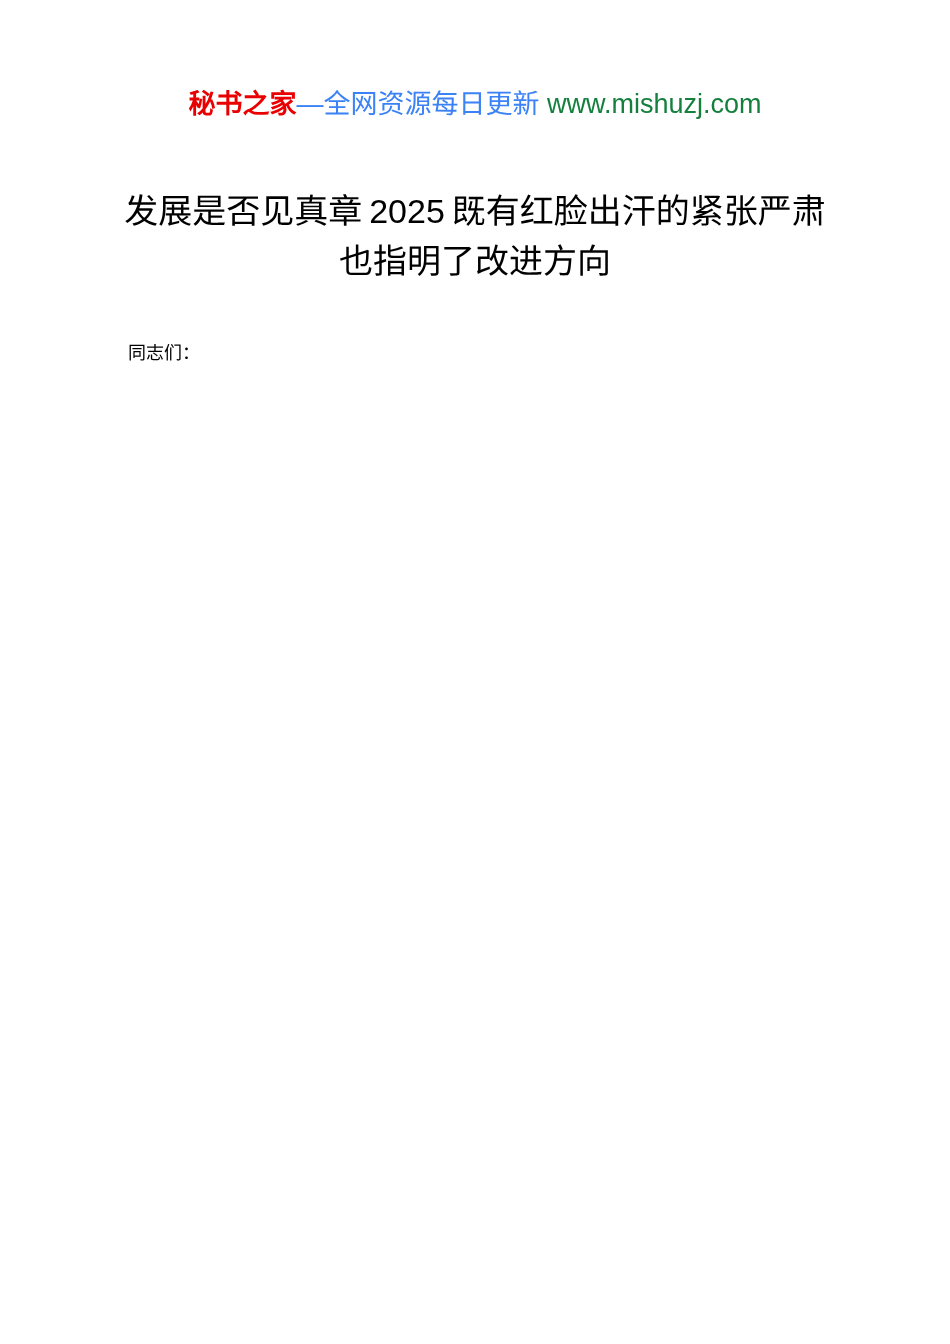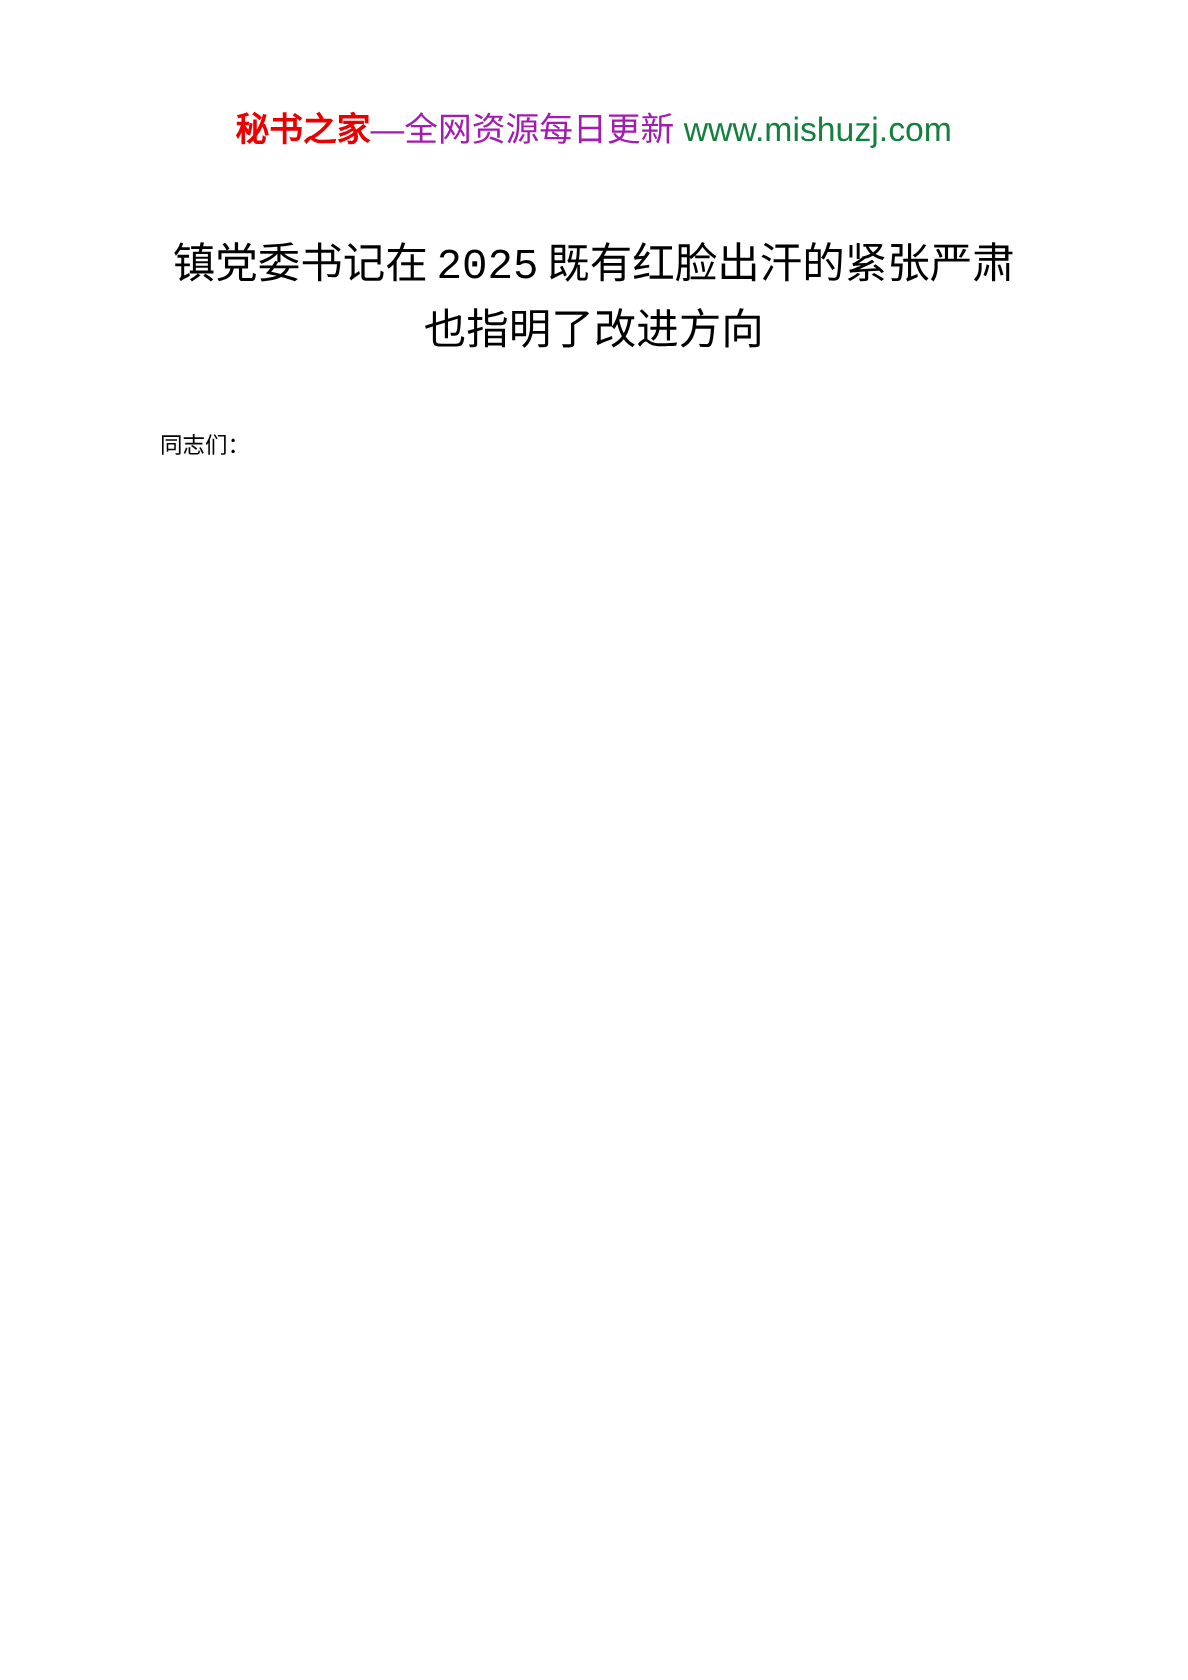--- a/index.html
+++ b/index.html
@@ -22,37 +22,37 @@
     padding-top: 88px;
     text-align: center;
     font-size: 27px;
     line-height: 32px;
     white-space: nowrap;
   }
   .site-header .brand {
     font-weight: 700;
   }
   .site-header .tagline {
-    color: #a21caf;
+    color: #3b82f6;
     font-weight: 400;
   }
   .site-header .url {
     font-weight: 400;
   }
   
   .doc-title {
     margin-top: 66px;
     text-align: center;
     font-size: 34px;
     line-height: 50px;
     font-weight: 400;
     color: #000000;
   }
   .doc-title .year {
-    font-family: Liberation Mono, monospace;
+    font-family: Liberation Sans, sans-serif;
     margin: 0 7px;
   }
   
   .doc-body {
     margin-top: 43px;
     margin-left: 128px;
     width: 694px;
     font-size: 18px;
     line-height: 49px;
     text-align: justify;
@@ -76,21 +76,21 @@
 <body>
 
 <div class="page">
 
   <div class="site-header">
     <span class="brand" style="color: rgb(233, 0, 0);">秘书之家</span><span class="tagline">—全网资源每日更新 </span><span class="url" style="color: #15803d;">www.mishuzj.com</span>
   </div>
 
   <div class="doc-title">
     <div>
-      <span>镇党委书记在</span><span class="year">2025</span><span>既有红脸出汗的紧张严肃</span>
+      <span>发展是否见真章</span><span class="year">2025</span><span>既有红脸出汗的紧张严肃</span>
     </div>
     <div>也指明了改进方向</div>
   </div>
 
   <div class="doc-body">
     <p class="salutation">同志们：</p>
   </div>
 
 </div>
 

